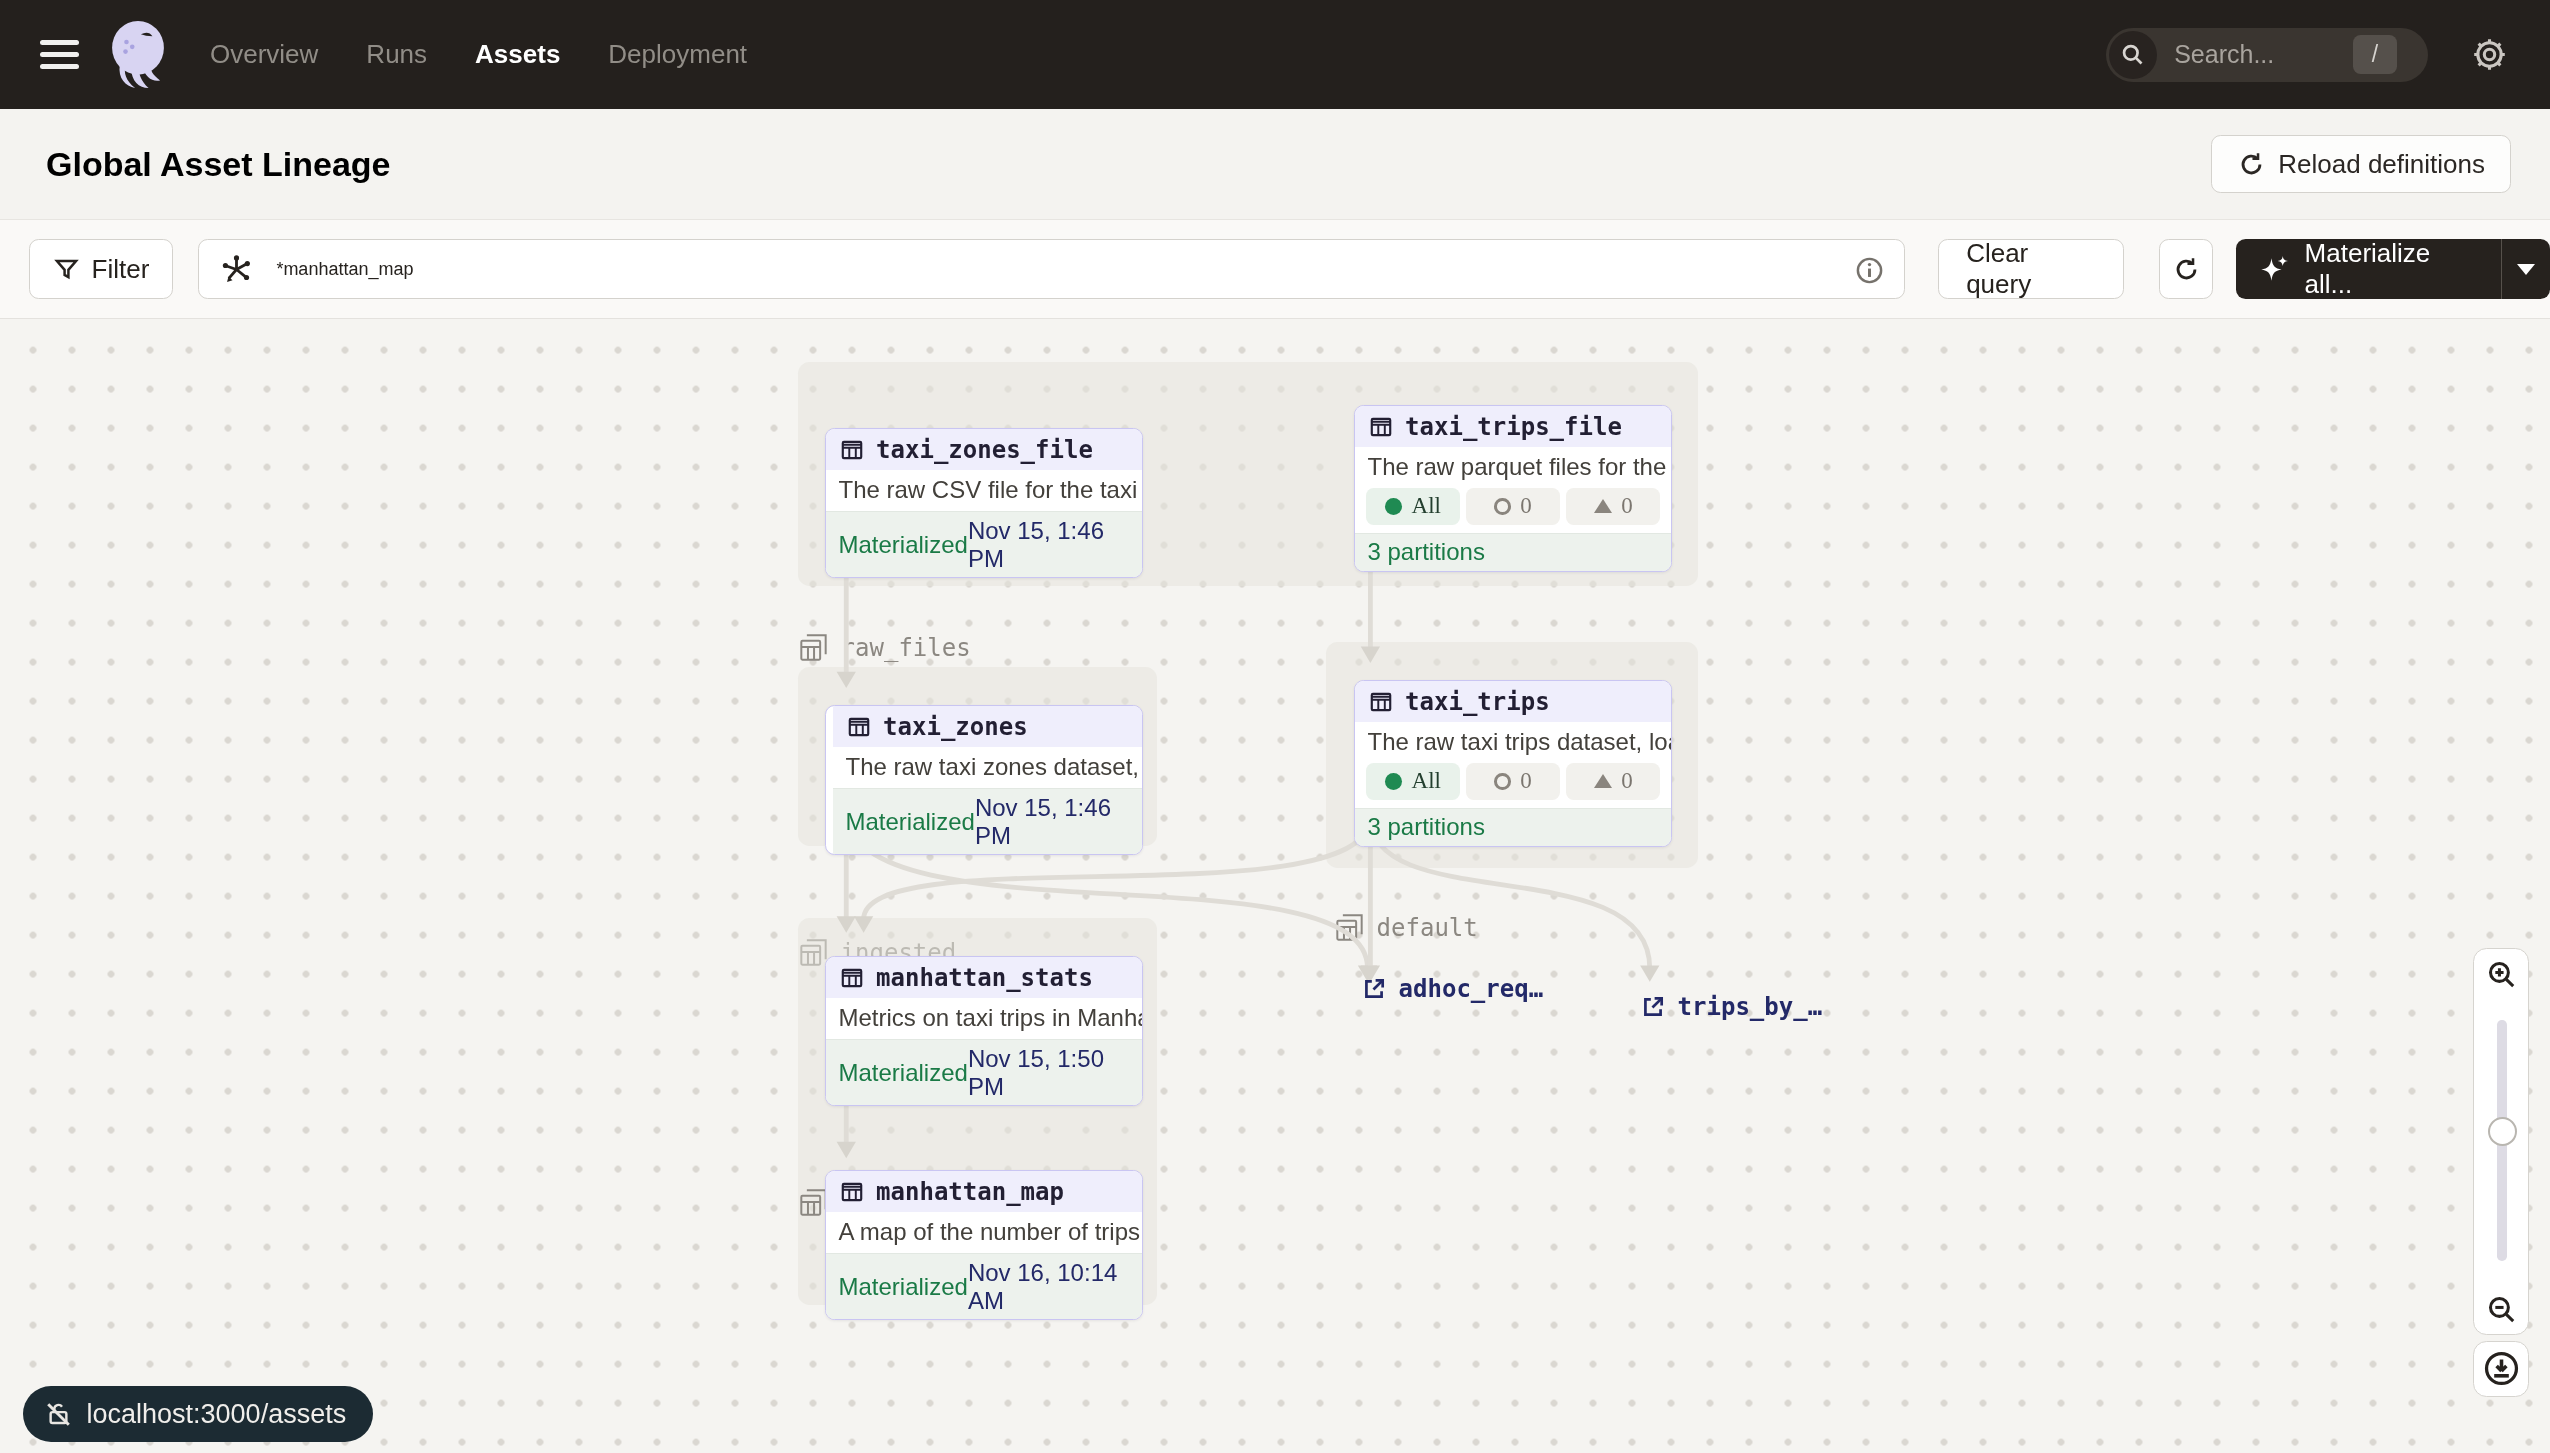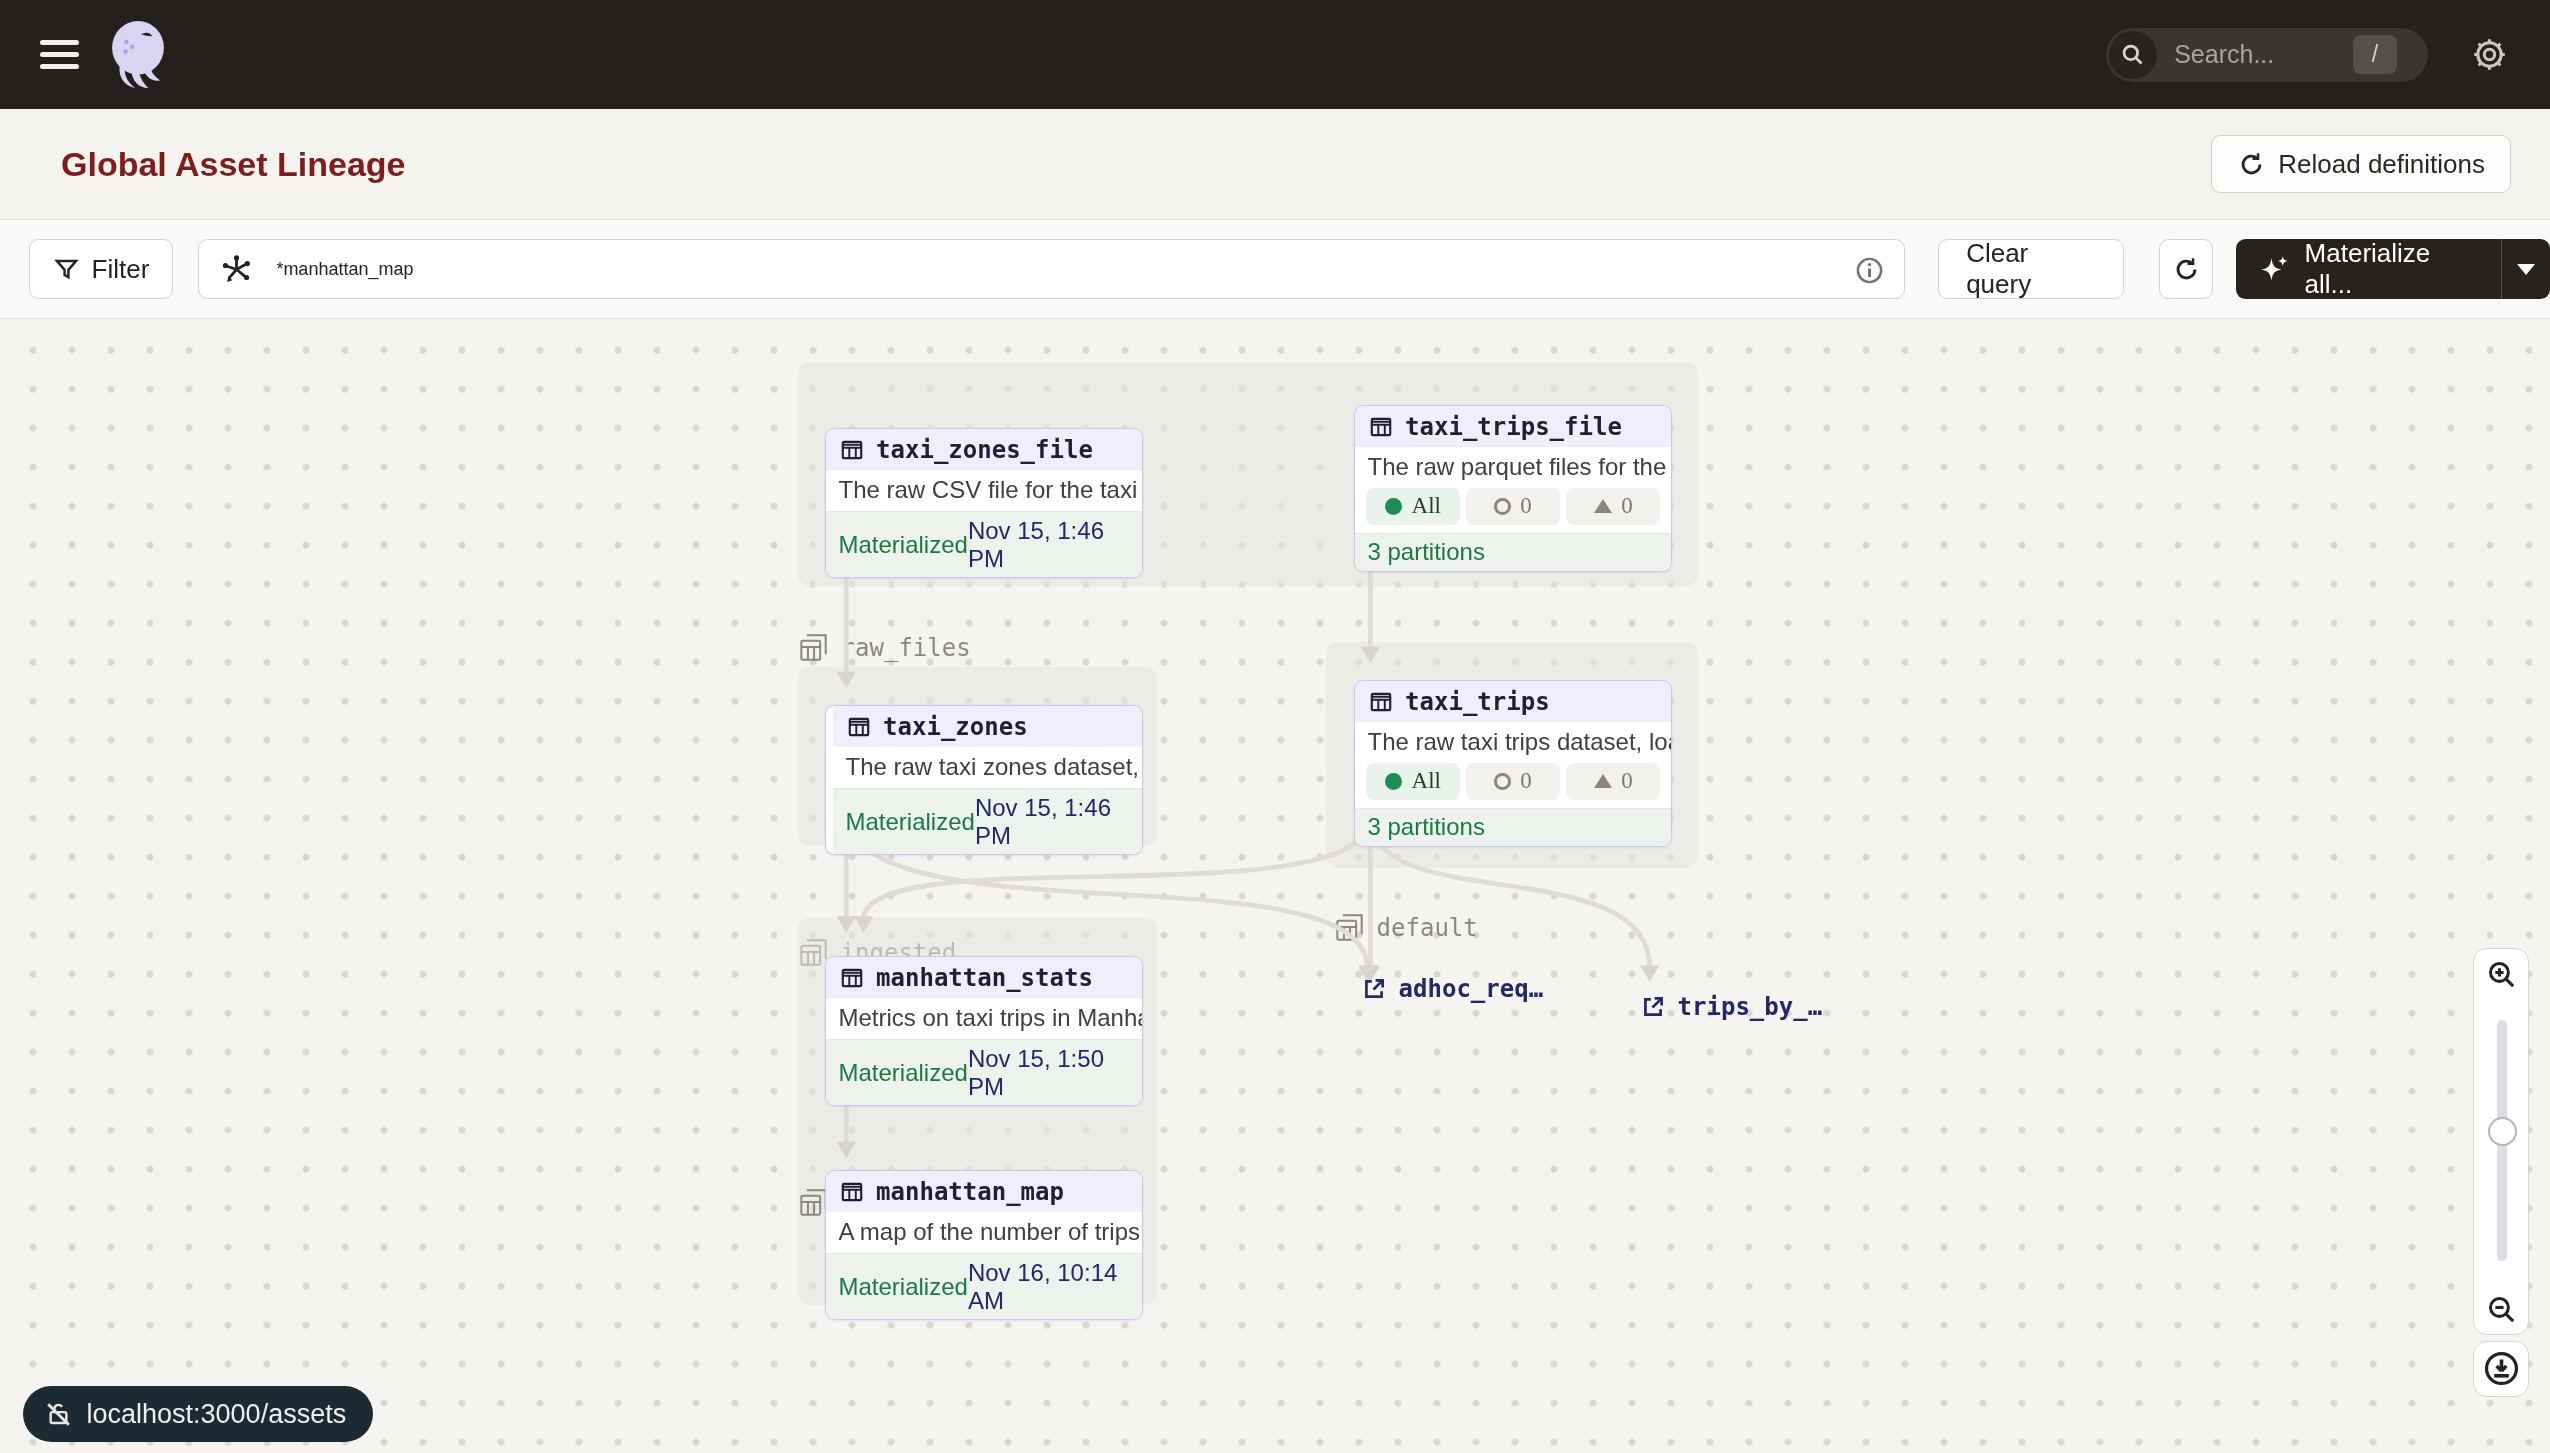--- a/index.html
+++ b/index.html
@@ -25,21 +25,21 @@
   .search-ph { margin-left:17.3px; font-size:25px; color:#A9A49E; }
   .slash-badge { position:absolute; right:31px; top:7.7px; width:44px; height:39px; border-radius:7.7px;
                  background:#55504B; color:#D6D3CF; font-size:23px; display:flex; align-items:center;
                  justify-content:center; }
   .gear-btn { margin-left:40px; width:42px; height:42px; display:flex; align-items:center;
               justify-content:center; cursor:pointer; }
 
   
   .titlebar { position:absolute; left:0; top:109px; width:2550px; height:111px; background:#F4F3F0;
               border-bottom:1px solid #E7E5E1; display:flex; align-items:center; }
-  .page-title { margin-left:61px; font-size:34px; font-weight:700; color:#7f1d1d; }
+  .page-title { margin-left:46px; font-size:34px; font-weight:700; color:#000000; }
   .reload-btn { margin-left:auto; margin-right:39px; height:58px; padding:12px 25px; border-radius:9.6px;
                 background:#FDFDFC; border:1.4px solid #D4D2CD; display:flex; align-items:center;
                 gap:12.5px; font-size:26px; color:#2B2724; cursor:pointer; }
 
   
   .filterbar { position:absolute; left:0; top:220px; width:2550px; height:99px; background:#FAF9F7;
                border-bottom:1px solid #E4E2DE; display:flex; align-items:center; }
   .btn { height:60px; border-radius:9.6px; background:#FFFFFF; border:1.4px solid #D4D2CD;
          display:flex; align-items:center; justify-content:center; font-size:26px; color:#26221E;
          cursor:pointer; }
@@ -129,20 +129,26 @@
         <ellipse cx="33" cy="30" rx="27" ry="28" fill="#D8D4F2"></ellipse>
         <path d="M14 48 C12 62 20 70 30 72 C20 64 18 56 20 48 Z" fill="#D8D4F2"></path>
         <path d="M26 52 C26 64 34 72 44 72 C36 64 34 58 34 52 Z" fill="#D8D4F2"></path>
         <path d="M38 50 C40 60 48 66 56 64 C48 58 46 54 46 48 Z" fill="#D8D4F2"></path>
         <path d="M36 16 q8 -4 12 2 q-7 0 -12 -2z" fill="#24201D"></path>
         <circle cx="21" cy="24" r="2.4" fill="#A9A3E0"></circle>
         <circle cx="27" cy="29" r="2.4" fill="#A9A3E0"></circle>
         <circle cx="20" cy="34" r="2.4" fill="#A9A3E0"></circle>
       </svg>
     </div>
+    <div class="navlinks">
+      <span class="navlink">Overview</span>
+      <span class="navlink">Runs</span>
+      <span class="navlink active">Assets</span>
+      <span class="navlink">Deployment</span>
+    </div>
     <div class="nav-right">
       <div class="searchpill">
         <div class="search-circle">
           <svg viewBox="0 0 24 24" width="27" height="27" fill="none" stroke="#D8D5D1" stroke-width="2.4">
             <circle cx="10.5" cy="10.5" r="6"></circle>
               <path d="M15 15l5 5"></path>
           </svg>
         </div>
         <span class="search-ph">Search...</span>
         <span class="slash-badge">/</span>

